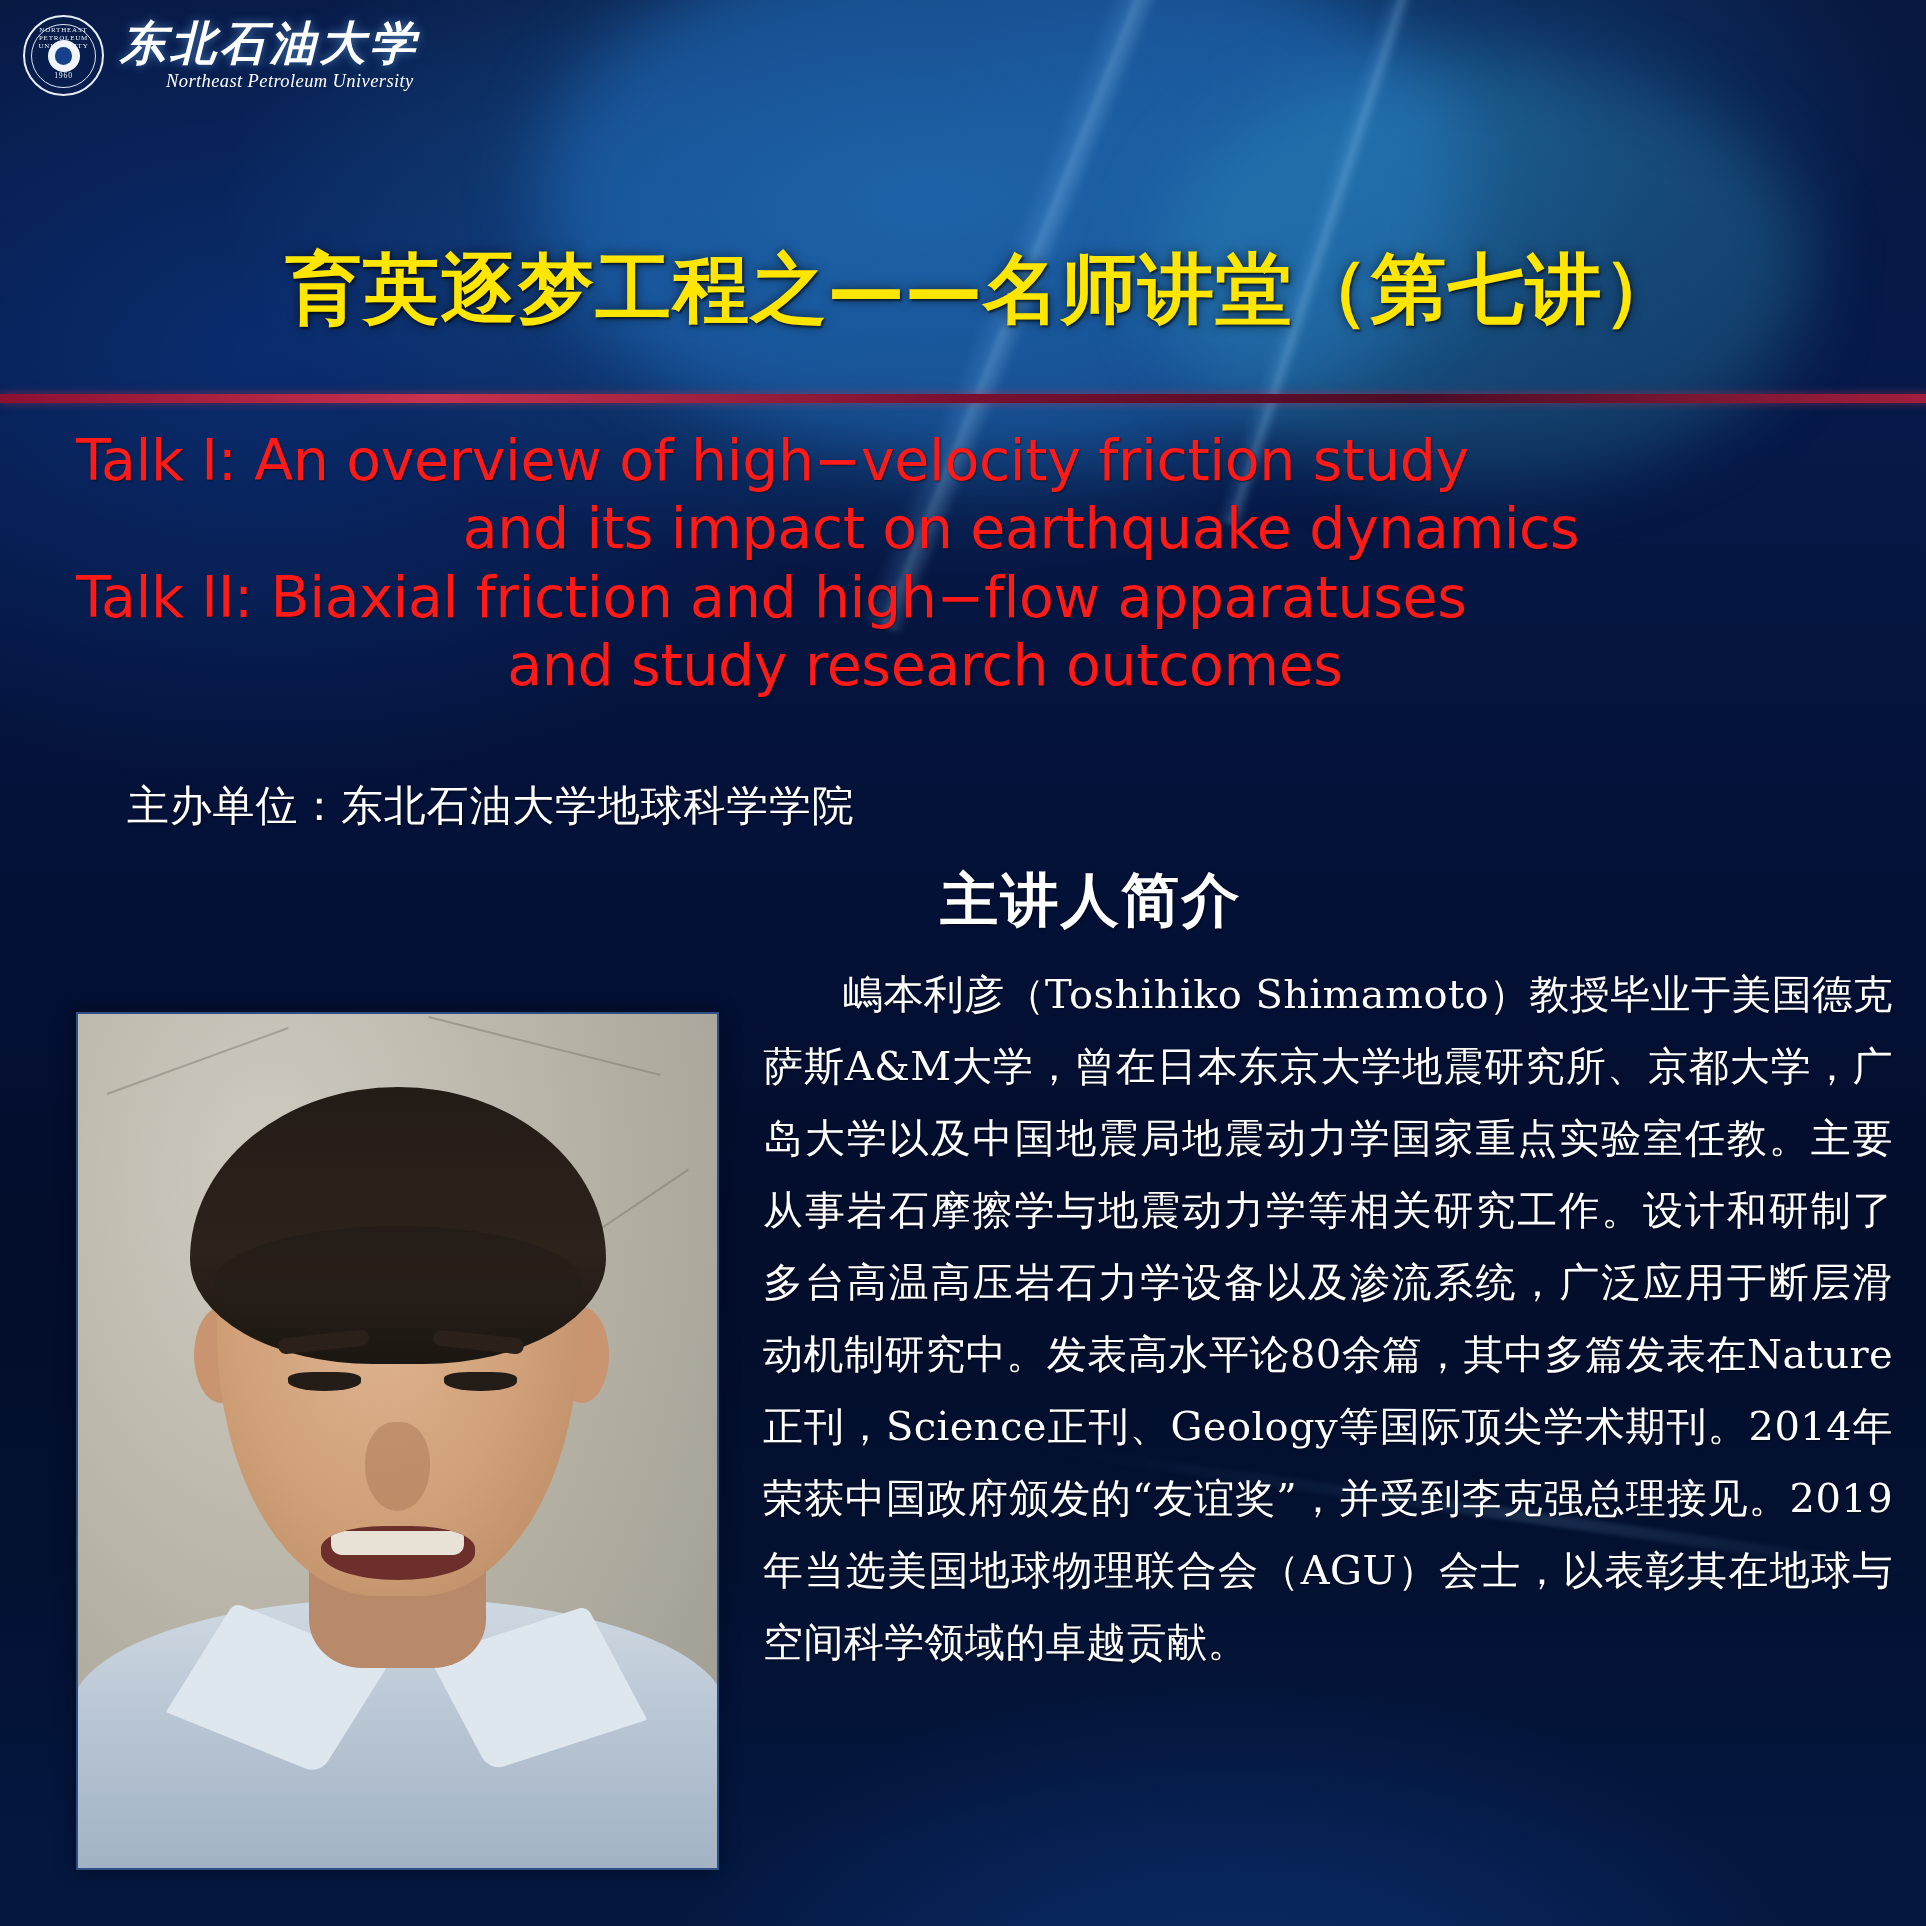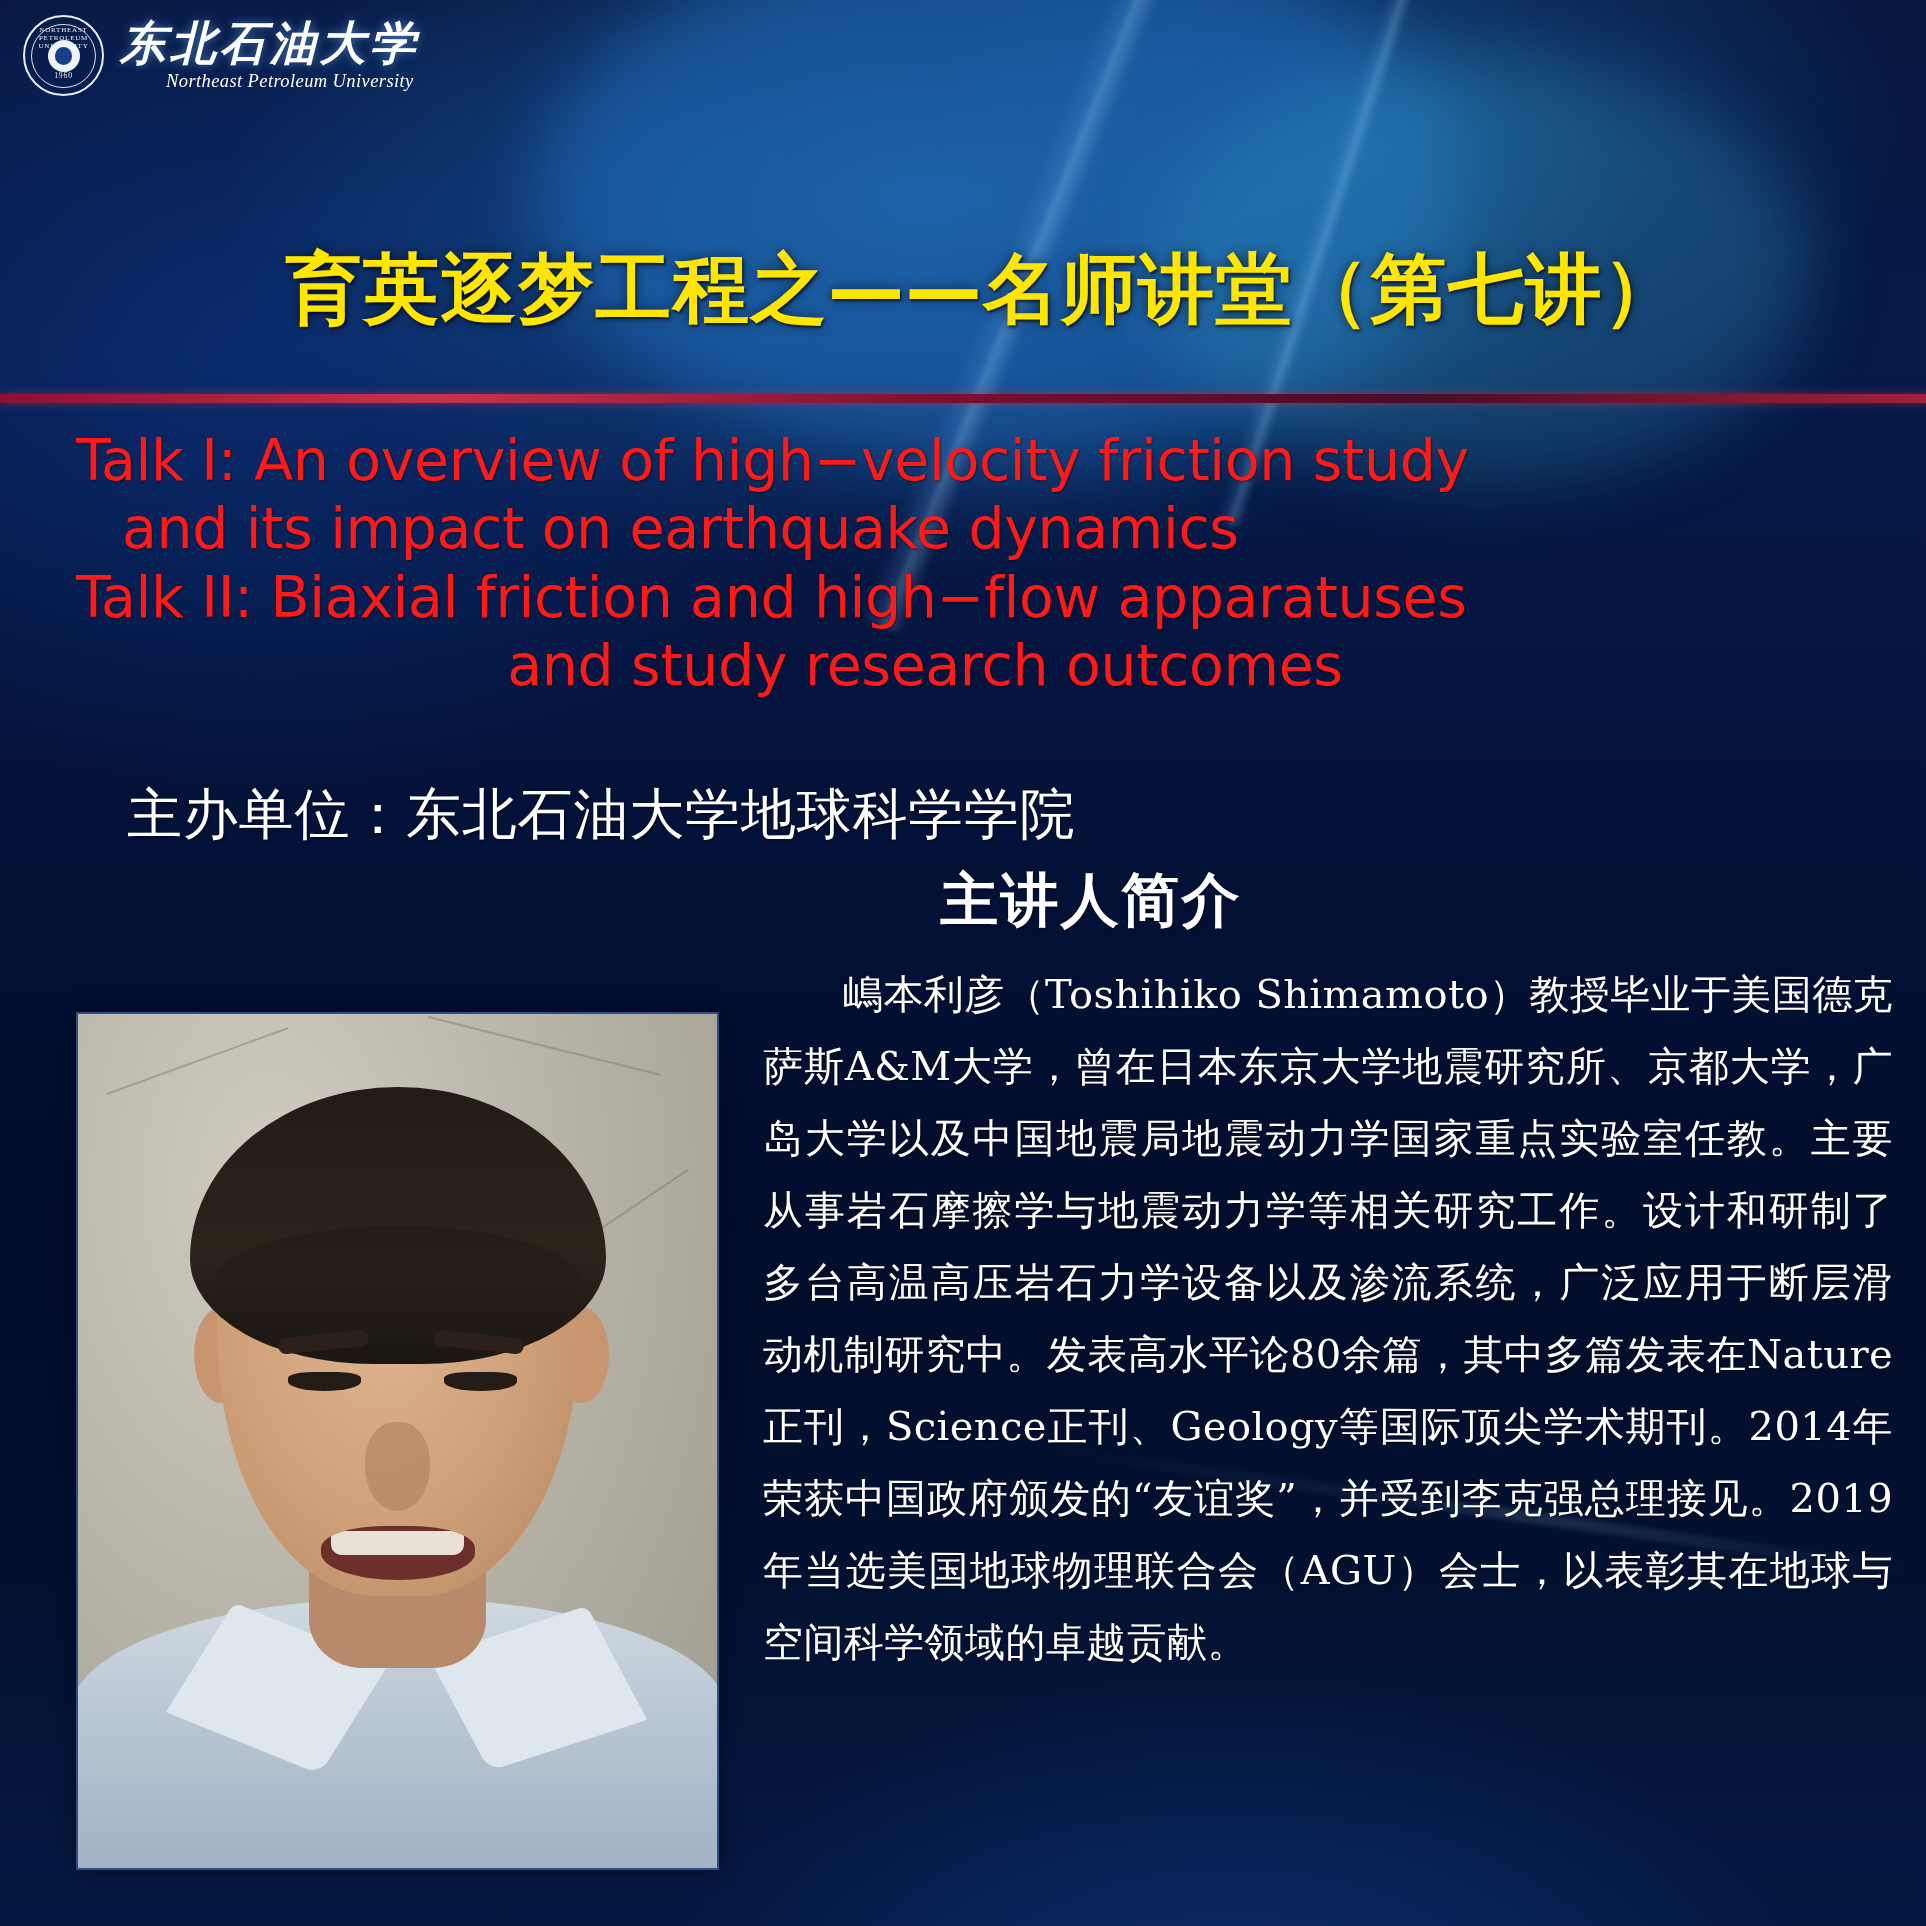--- a/index.html
+++ b/index.html
@@ -163,33 +163,33 @@
     top: 426px;
     z-index: 5;
     color: #ff1a1a;
     font-family: "DejaVu Sans", sans-serif;
     font-size: 57px;
     line-height: 1.20;
     letter-spacing: -0.4px;
     text-shadow: 0.8px 1.2px 1.9px rgba(0,0,0,0.55);
   }
   .talk-line-1 { text-align: left; }
-  .talk-line-2 { text-align: left; padding-left: 46px; }
+  .talk-line-2 { text-align: center; padding-left: 46px; }
   .talk-line-3 { text-align: left; }
   .talk-line-4 { text-align: center; padding-right: 146px; }
 
   
   .organizer {
     position: absolute;
     left: 127px;
     top: 778px;
     z-index: 5;
     color: #ffffff;
     font-family: "DejaVu Sans", sans-serif;
-    font-size: 55px;
+    font-size: 42px;
     letter-spacing: 0.8px;
     text-shadow: 0.8px 1.2px 2.3px rgba(0,0,0,0.6);
   }
 
   
   .speaker-heading {
     position: absolute;
     left: 0;
     right: 0;
     top: 862px;

